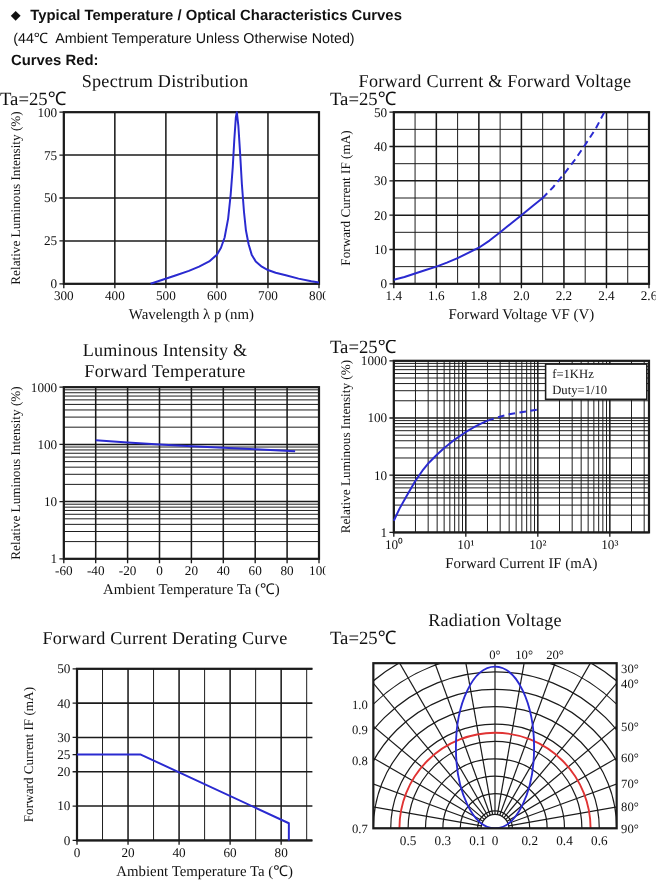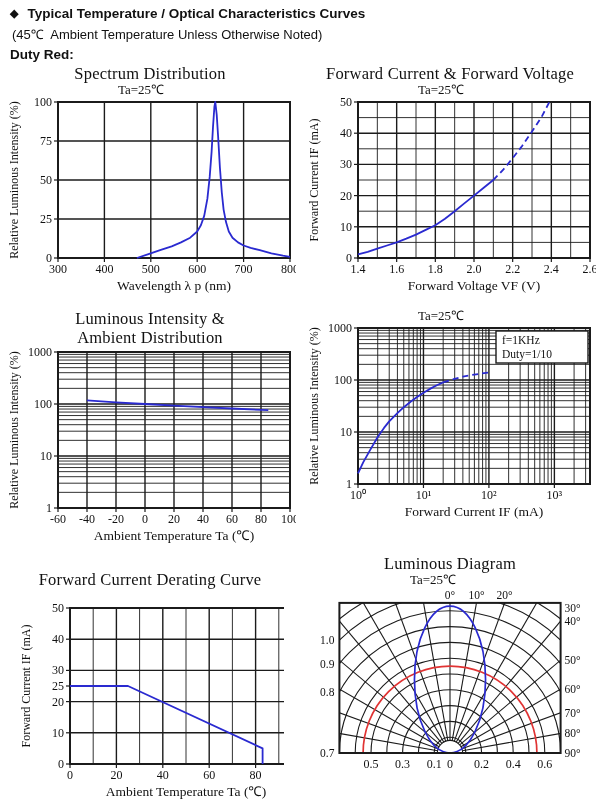--- a/index.html
+++ b/index.html
@@ -5,35 +5,35 @@
   html,body{margin:0;padding:0;background:#fff;}
   body{width:600px;height:800px;font-family:"Liberation Serif",serif;color:#111;overflow:hidden;}
   .header{padding:6px 10px 0 8px;font-family:"Liberation Sans",sans-serif;}
   .h-title{font-size:13.5px;font-weight:bold;display:flex;align-items:center;}
   .h-bullet{font-size:11px;margin:0 9px 0 2px;}
   .h-sub{font-size:13px;margin-top:4px;padding-left:4px;white-space:pre-wrap;}
   .h-series{font-size:13.5px;font-weight:bold;margin-top:4px;padding-left:2px;}
   .grid{display:grid;grid-template-columns:300px 300px;margin-top:2px;}
   .cell{height:245px;overflow:hidden;}
   .chart-title{text-align:center;font-size:16.5px;line-height:19px;letter-spacing:.2px;}
-  .chart-annotation{text-align:center;font-size:13px;height:14px;line-height:13px;padding-right:18px;}
+  .chart-annotation{text-align:left;font-size:17px;height:14px;line-height:13px;padding-right:18px;}
   .spacer{height:14px;}
   svg{display:block;margin:0 auto;}
   text{font-family:"Liberation Serif",serif;fill:#111;}
 </style>
 </head>
 <body>
 
 <div class="header">
   <div class="h-title">
     <span class="h-bullet">◆</span>
     <span>Typical Temperature / Optical Characteristics Curves</span>
   </div>
-  <div class="h-sub">(45℃  Ambient Temperature Unless Otherwise Noted)</div>
-  <div class="h-series">Duty Red:</div>
+  <div class="h-sub">(44℃  Ambient Temperature Unless Otherwise Noted)</div>
+  <div class="h-series">Curves Red:</div>
 </div>
 
 <div class="grid">
 
   <figure class="cell" style="margin:0">
     <div class="chart-title">Spectrum Distribution</div>
     <div class="chart-annotation">Ta=25℃</div>
     <svg width="292" height="206">
         <line x1="54" y1="5" x2="54" y2="161" stroke="#1b1b1b" stroke-width="1.4"></line>
         <line x1="100.4" y1="5" x2="100.4" y2="161" stroke="#1b1b1b" stroke-width="1.4"></line>
@@ -132,21 +132,21 @@
         <text x="48" y="9" text-anchor="end" font-size="12">50</text>
         <text x="170" y="193" text-anchor="middle" font-size="13.5">Forward Voltage  VF (V)</text>
         <text x="14" y="83" text-anchor="middle" font-size="12" transform="rotate(-90 14 83)">Forward Current IF (mA)</text>
         <path d="M54.0,157.3 L63.7,154.8 L73.3,151.6 L83.0,148.5 L92.7,145.4 L102.3,141.7 L112.0,137.6 L121.7,132.9 L131.3,128.2 L141.0,121.7 L150.7,114.2 L160.3,106.4 L170.0,98.6 L179.7,90.8 L189.3,83.0" fill="none" stroke="#2a2ad0" stroke-width="1.8" stroke-linejoin="round"></path>
         <path d="M189.3,83.0 L199.0,73.0 L208.7,61.2 L218.3,48.7 L228.0,34.6 L237.7,19.7 L245.4,5.0" fill="none" stroke="#2a2ad0" stroke-width="1.8" stroke-dasharray="6 4"></path>
       </svg>
   </figure>
 
   <figure class="cell" style="margin:0">
     <div class="chart-title">Luminous Intensity &amp;</div>
-    <div class="chart-title">Ambient Distribution</div>
+    <div class="chart-title">Forward Temperature</div>
     <svg width="292" height="206">
         <line x1="54" y1="5" x2="54" y2="161" stroke="#1b1b1b" stroke-width="1.4"></line>
         <line x1="83" y1="5" x2="83" y2="161" stroke="#1b1b1b" stroke-width="1.4"></line>
         <line x1="112" y1="5" x2="112" y2="161" stroke="#1b1b1b" stroke-width="1.4"></line>
         <line x1="141" y1="5" x2="141" y2="161" stroke="#1b1b1b" stroke-width="1.4"></line>
         <line x1="170" y1="5" x2="170" y2="161" stroke="#1b1b1b" stroke-width="1.4"></line>
         <line x1="199" y1="5" x2="199" y2="161" stroke="#1b1b1b" stroke-width="1.4"></line>
         <line x1="228" y1="5" x2="228" y2="161" stroke="#1b1b1b" stroke-width="1.4"></line>
         <line x1="257" y1="5" x2="257" y2="161" stroke="#1b1b1b" stroke-width="1.4"></line>
         <line x1="286" y1="5" x2="286" y2="161" stroke="#1b1b1b" stroke-width="1.4"></line>
@@ -347,21 +347,21 @@
         <text x="48" y="40.19999999999999" text-anchor="end" font-size="12">40</text>
         <line x1="54" y1="5" x2="50" y2="5" stroke="#1b1b1b" stroke-width="1.2"></line>
         <text x="48" y="9" text-anchor="end" font-size="12">50</text>
         <text x="170" y="193" text-anchor="middle" font-size="13.5">Ambient Temperature Ta (℃)</text>
         <text x="14" y="83" text-anchor="middle" font-size="12" transform="rotate(-90 14 83)">Forward Current IF (mA)</text>
         <path d="M54.0,83.0 L112.0,83.0 L246.6,145.4 L246.6,161.0" fill="none" stroke="#2a2ad0" stroke-width="1.8" stroke-linejoin="round"></path>
       </svg>
   </figure>
 
   <figure class="cell" style="margin:0">
-    <div class="chart-title">Luminous Diagram</div>
+    <div class="chart-title">Radiation Voltage</div>
     <div class="chart-annotation" style="padding-right:34px">Ta=25℃</div>
     <svg width="292" height="202">
         <defs>
           <clipPath id="polarclip">
             <rect x="35.400000000000006" y="15.900000000000006" width="221.2" height="150.1"></rect>
           </clipPath>
         </defs>
         <g clip-path="url(#polarclip)">
           <path d="M 130.2 166 A 15.8 15.8 0 0 1 161.8 166" fill="none" stroke="#1b1b1b" stroke-width="1.1"></path>
           <path d="M 114.4 166 A 31.6 31.6 0 0 1 177.6 166" fill="none" stroke="#1b1b1b" stroke-width="1.1"></path>

